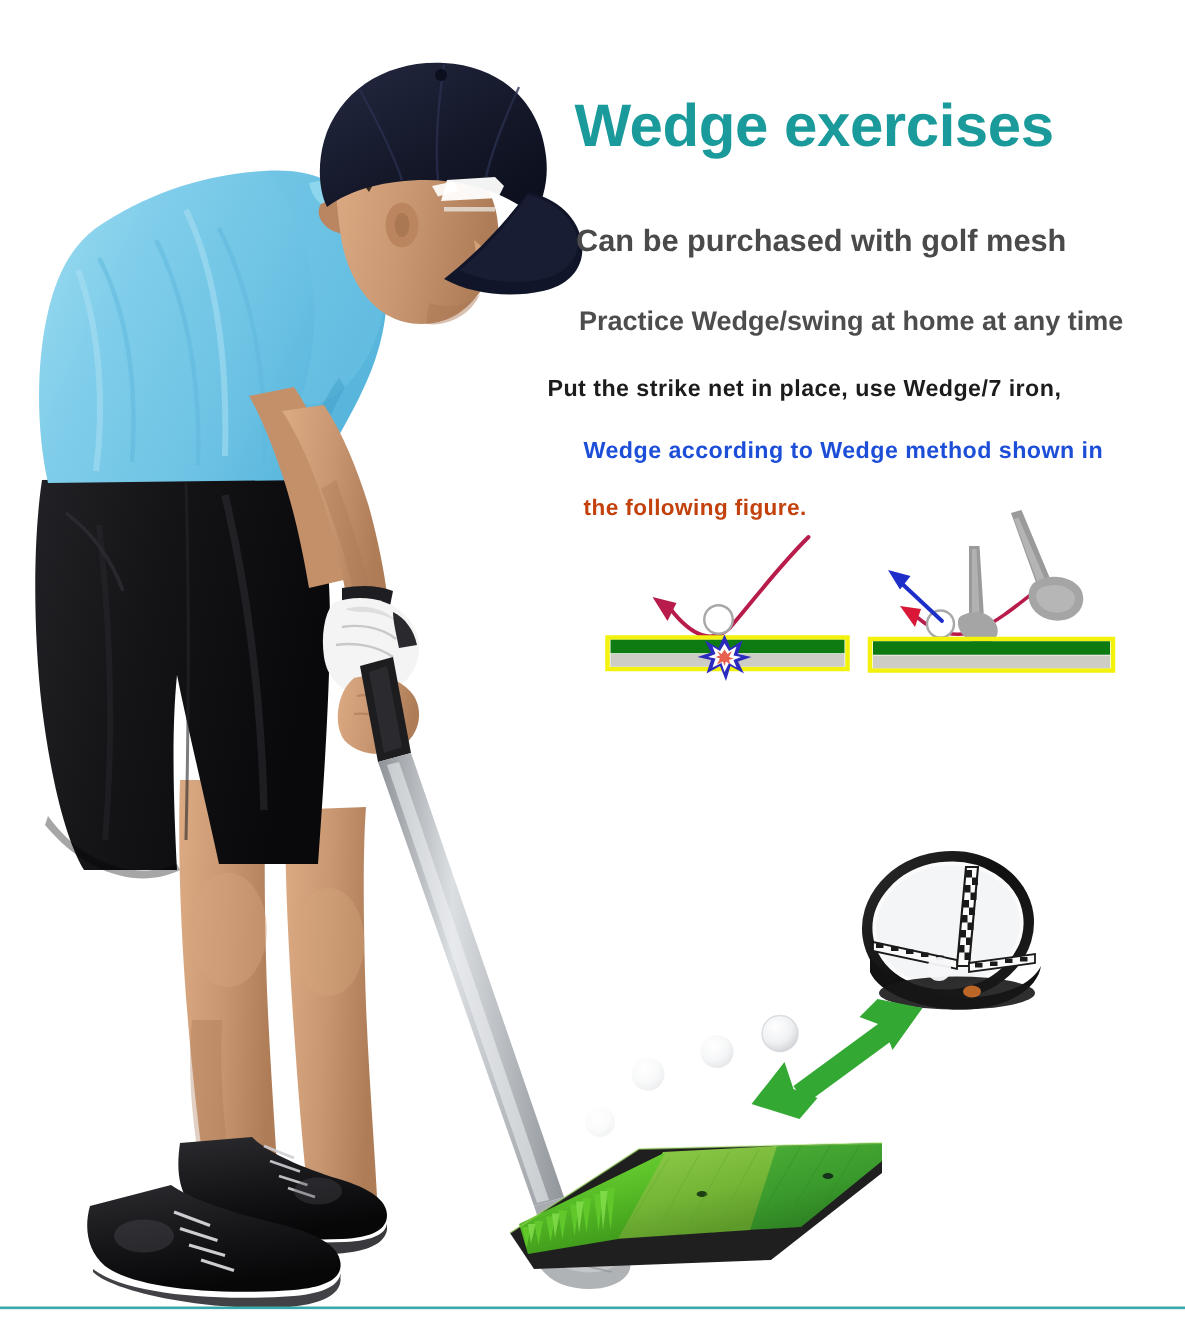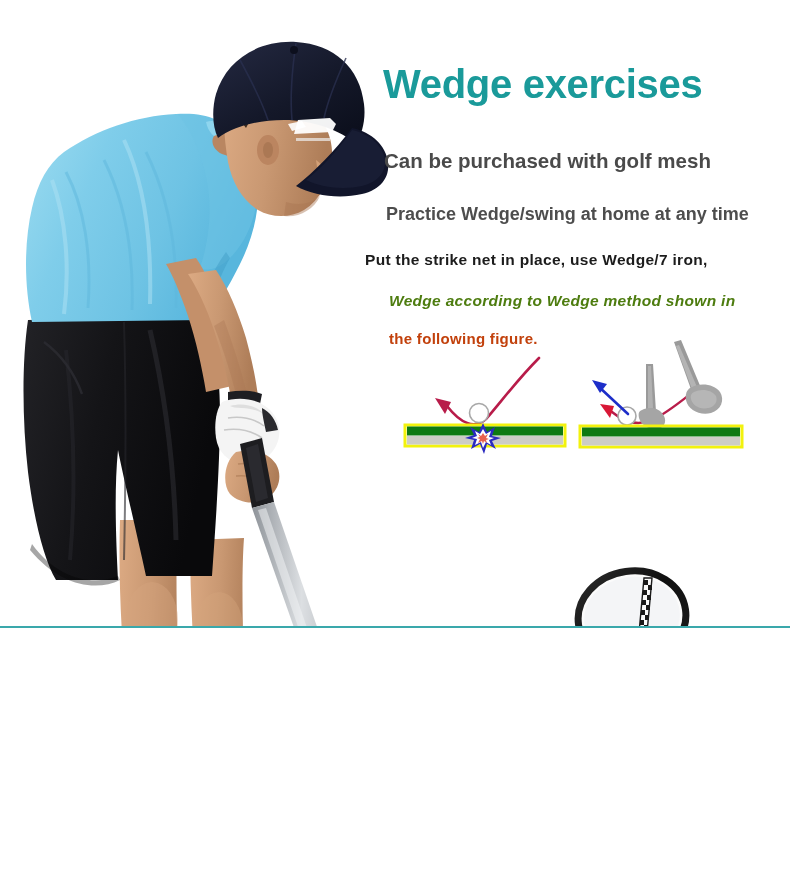--- a/index.html
+++ b/index.html
@@ -7,21 +7,21 @@
     margin: 0;
     padding: 0;
     background: #ffffff;
   }
   body {
     font-family: "Liberation Sans", sans-serif;
   }
   #page {
     position: relative;
     width: 790px;
-    height: 628px;
+    height: 873px;
     background: #ffffff;
     overflow: hidden;
   }
 
   
   .title {
     position: absolute;
     left: 383px;
     top: 62px;
     width: 400px;
@@ -33,21 +33,21 @@
   }
   .line {
     position: absolute;
     color: #3a3a3a;
     font-weight: bold;
     white-space: nowrap;
   }
   .line-1 { left: 384px; top: 149px; font-size: 20.5px; color: #4a4a4a; }
   .line-2 { left: 386px; top: 204px; font-size: 18px; color: #4d4d4d; }
   .line-3 { left: 365px; top: 251px; font-size: 15.5px; color: #1c1c1c; letter-spacing: 0.3px; }
-  .line-4 { left: 389px; top: 292px; font-size: 15.5px; color: #4d7c0f; letter-spacing: 0.3px; font-style: italic; }
+  .line-4 { left: 389px; top: 292px; font-size: 15.5px; color: #1d4ed8; letter-spacing: 0.3px; }
   .line-5 { left: 389px; top: 330px; font-size: 15px; color: #c2410c; letter-spacing: 0.3px; }
 
   
   .diagram {
     position: absolute;
   }
   #diagram-left  { left: 405px; top: 352px; width: 160px; height: 98px; }
   #diagram-right { left: 580px; top: 340px; width: 162px; height: 110px; }
 
   

